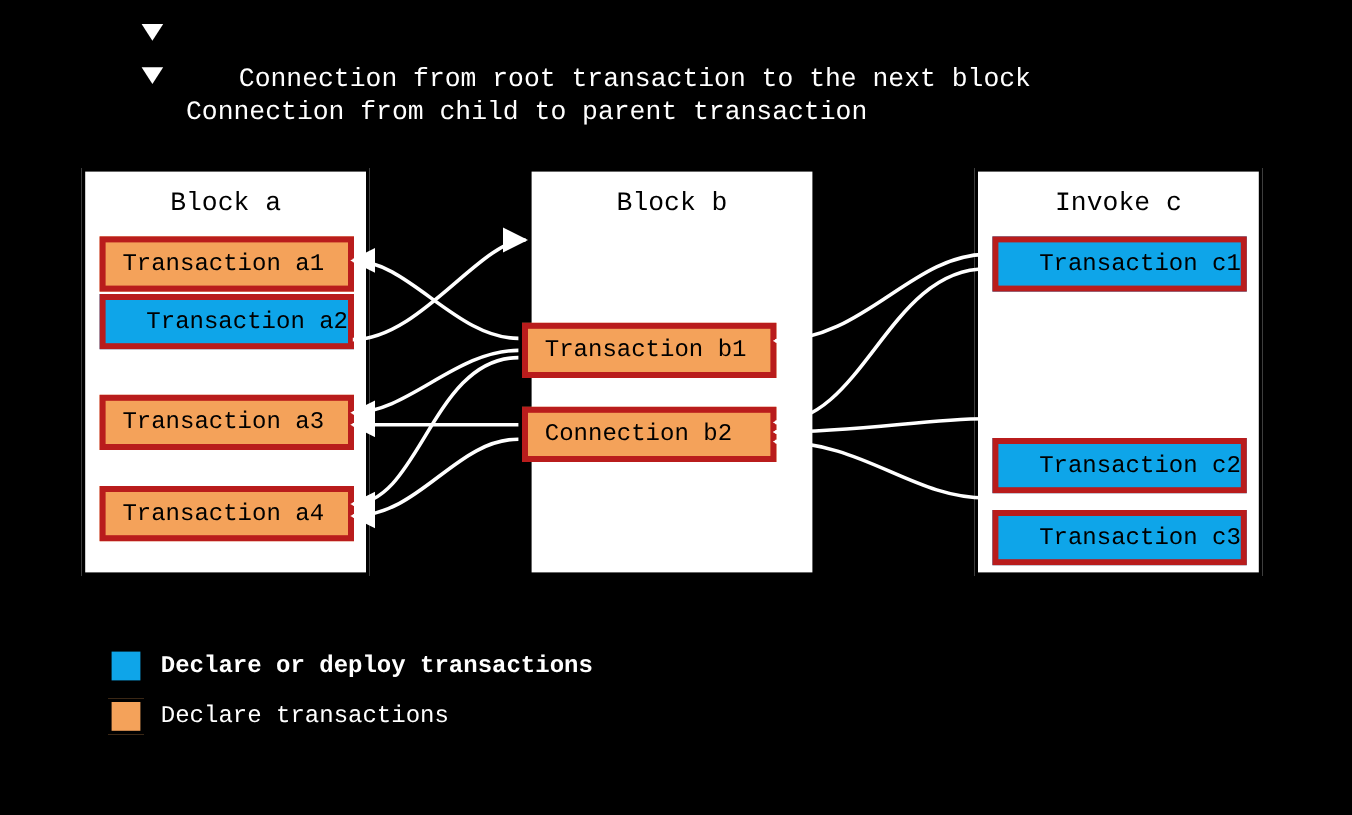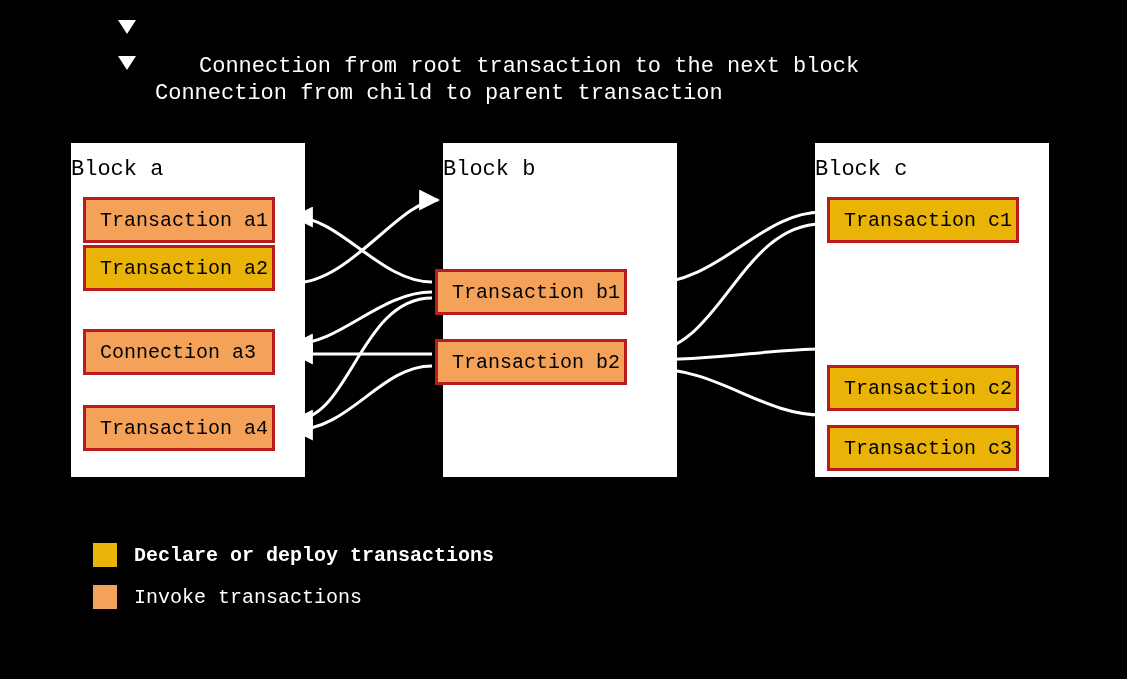--- a/index.html
+++ b/index.html
@@ -22,36 +22,36 @@
   }
   .block {
     position: absolute;
     width: 240px;
     height: 340px;
     background: #ffffff;
     border: 3px solid #000000;
   }
   .block-title {
     width: 100%;
-    text-align: left;
+    text-align: center;
     padding-top: 14px;
     font-size: 22px;
   }
   .txn {
     position: absolute;
-    width: 192px;
+    width: 212px;
     height: 46px;
-    border: 3px solid #b91c1c;
+    border: 5px solid #b91c1c;
     display: flex;
     align-items: center;
     padding-left: 14px;
     font-size: 20px;
     left: 12px; 
   }
-  .green  { background: #eab308; }
+  .green  { background: #0ea5e9; justify-content: flex-end; }
   .orange { background: #f4a25a; }
   .top-arrow-head {
     position: absolute;
     width: 0; height: 0;
     border-left: 9px solid transparent;
     border-right: 9px solid transparent;
     border-top: 14px solid #ffffff;
   }
   .legend-swatch {
     position: absolute;
@@ -84,40 +84,40 @@
 <div class="block" style="left:68px; top:140px;">
   <div class="block-title">Block a</div>
 
   <div class="txn orange" style="top:54px;">
     <span>Transaction a1</span>
   </div>
   <div class="txn green" style="top:102px;">
     <span>Transaction a2</span>
   </div>
   <div class="txn orange" style="top:186px;">
-    <span>Connection a3</span>
+    <span>Transaction a3</span>
   </div>
   <div class="txn orange" style="top:262px;">
     <span>Transaction a4</span>
   </div>
 </div>
 
 <div class="block" style="left:440px; top:140px;">
   <div class="block-title">Block b</div>
 
   <div class="txn orange" style="top:126px; left:-8px;">
     <span>Transaction b1</span>
   </div>
   <div class="txn orange" style="top:196px; left:-8px;">
-    <span>Transaction b2</span>
+    <span>Connection b2</span>
   </div>
 </div>
 
 <div class="block" style="left:812px; top:140px;">
-  <div class="block-title">Block c</div>
+  <div class="block-title">Invoke c</div>
 
   <div class="txn green" style="top:54px;">
     <span>Transaction c1</span>
   </div>
   <div class="txn green" style="top:182px;margin-top:40px;">
     <span>Transaction c2</span>
   </div>
   <div class="txn green" style="top:242px;margin-top:40px;">
     <span>Transaction c3</span>
   </div>
@@ -148,13 +148,13 @@
 
   <path d="M 822 349 C 770 349, 720 360, 646 360" stroke="#ffffff" stroke-width="3" fill="none" marker-end="url(#arr)"></path>
 
   <path d="M 822 415 C 760 415, 720 368, 646 368" stroke="#ffffff" stroke-width="3" fill="none" marker-end="url(#arr)"></path>
 </svg>
 
 <div class="legend-swatch green" style="left:90px; top:540px;"></div>
 <div class="legend-label" style="left:134px; top:544px;font-weight:bold;">Declare or deploy transactions</div>
 
 <div class="legend-swatch orange" style="left:90px; top:582px;"></div>
-<div class="legend-label" style="left:134px; top:586px;">Invoke transactions</div>
+<div class="legend-label" style="left:134px; top:586px;">Declare transactions</div>
 
 </body></html>

